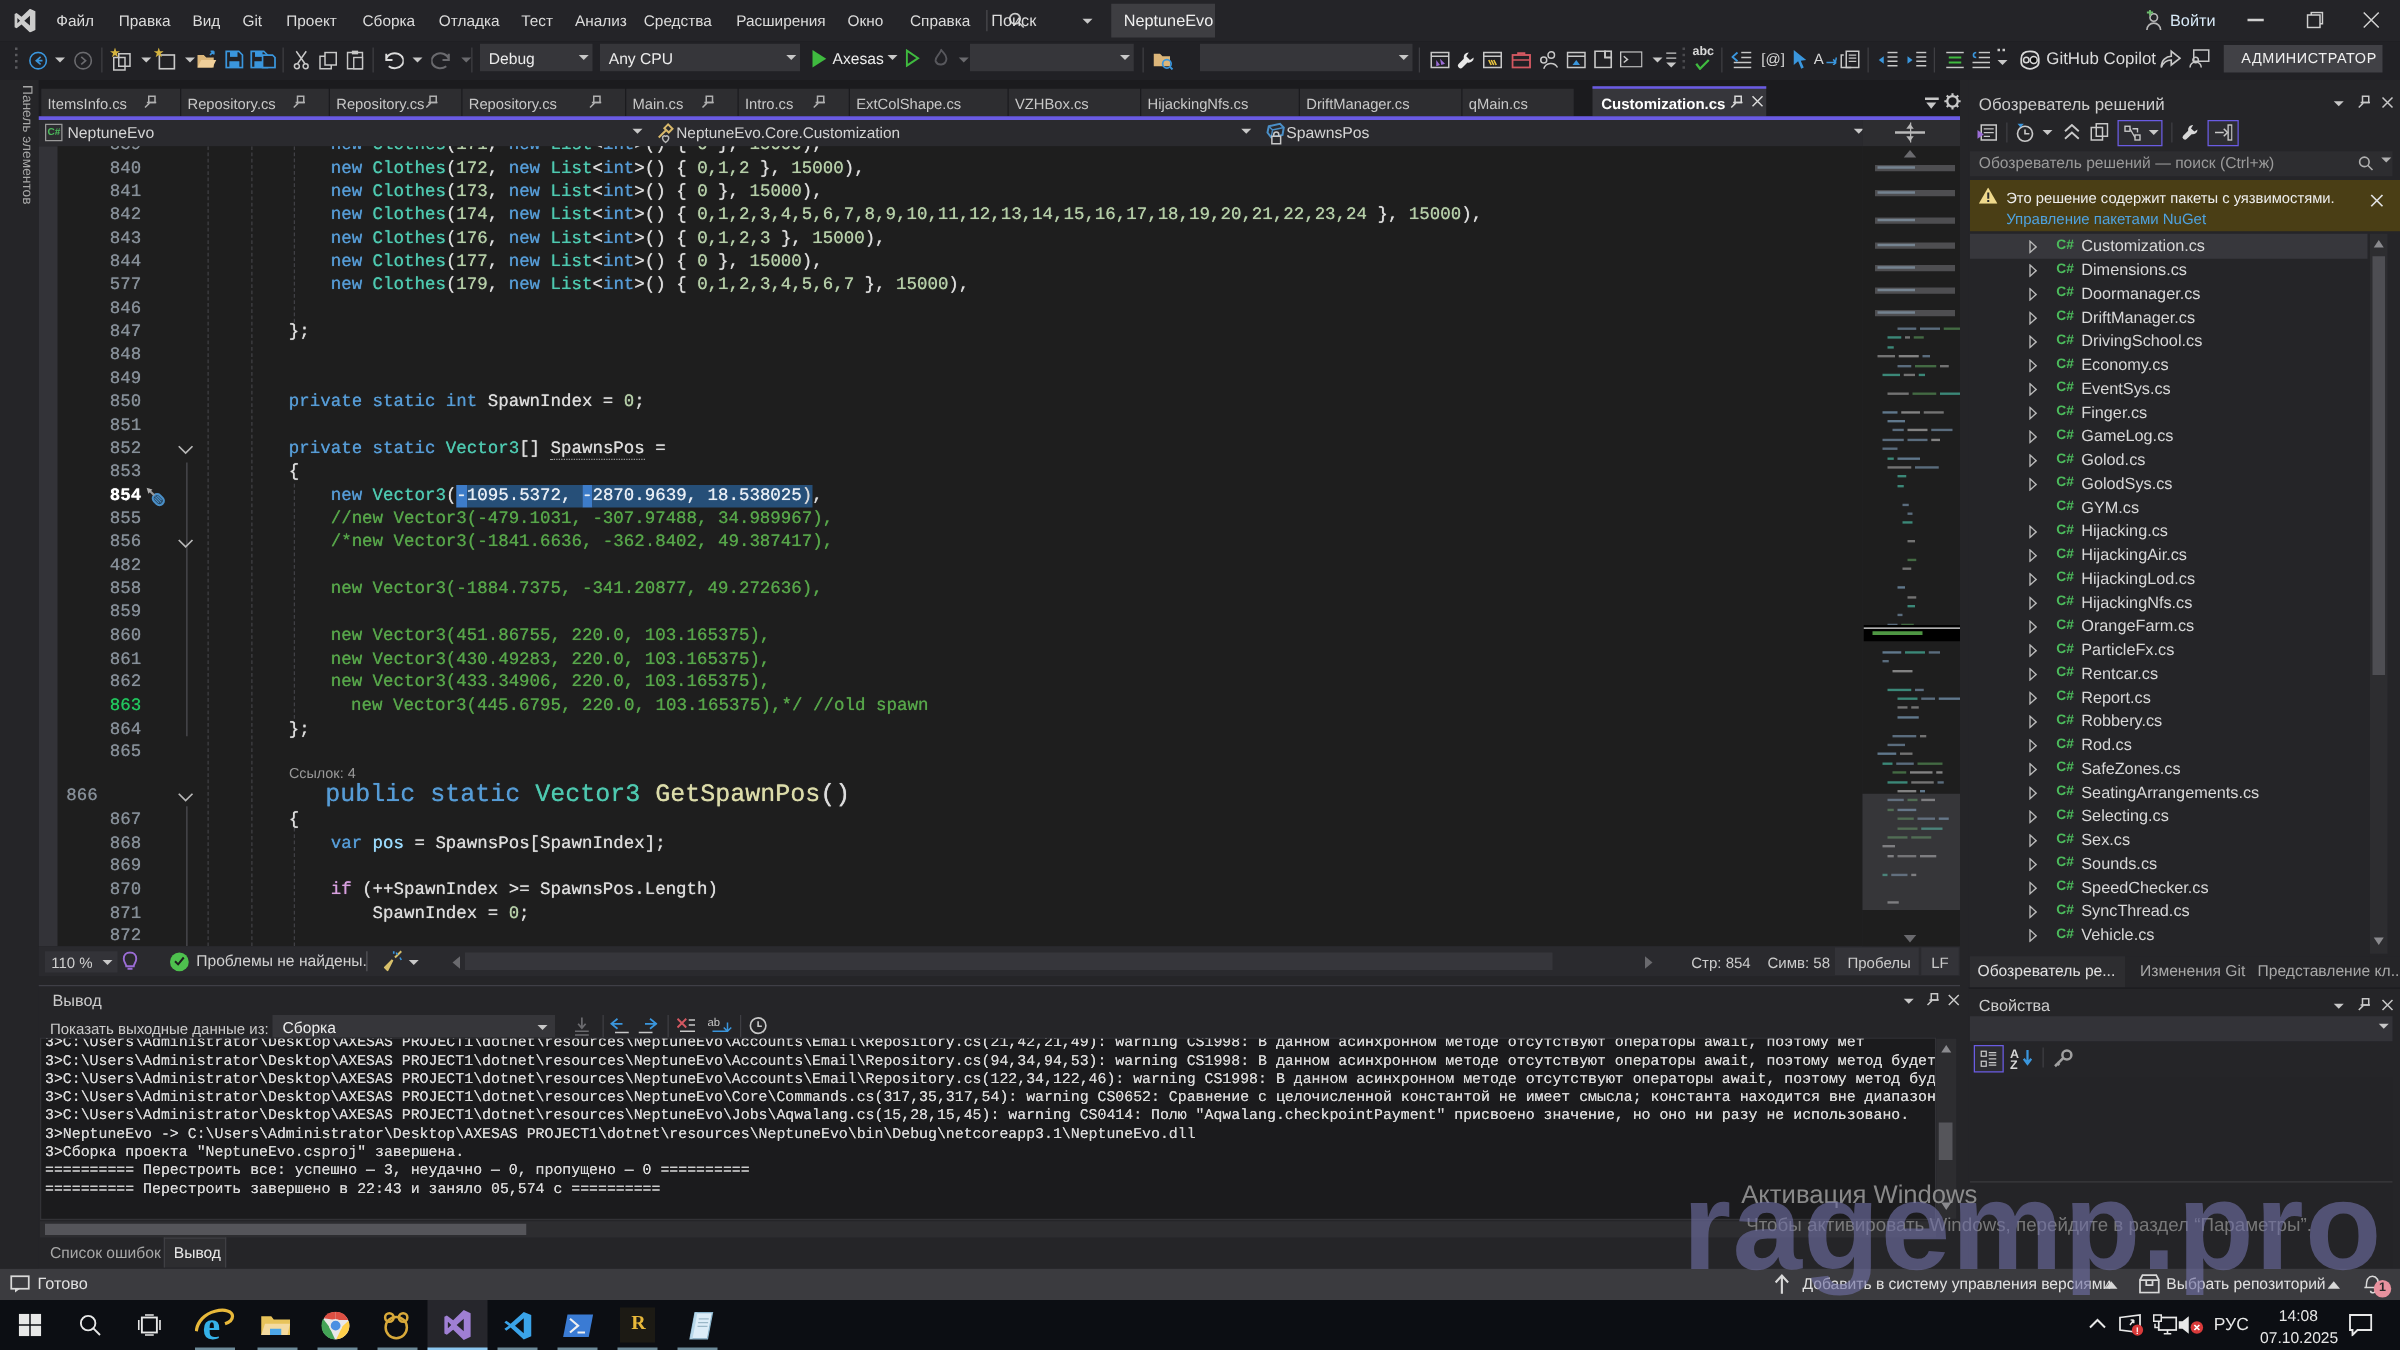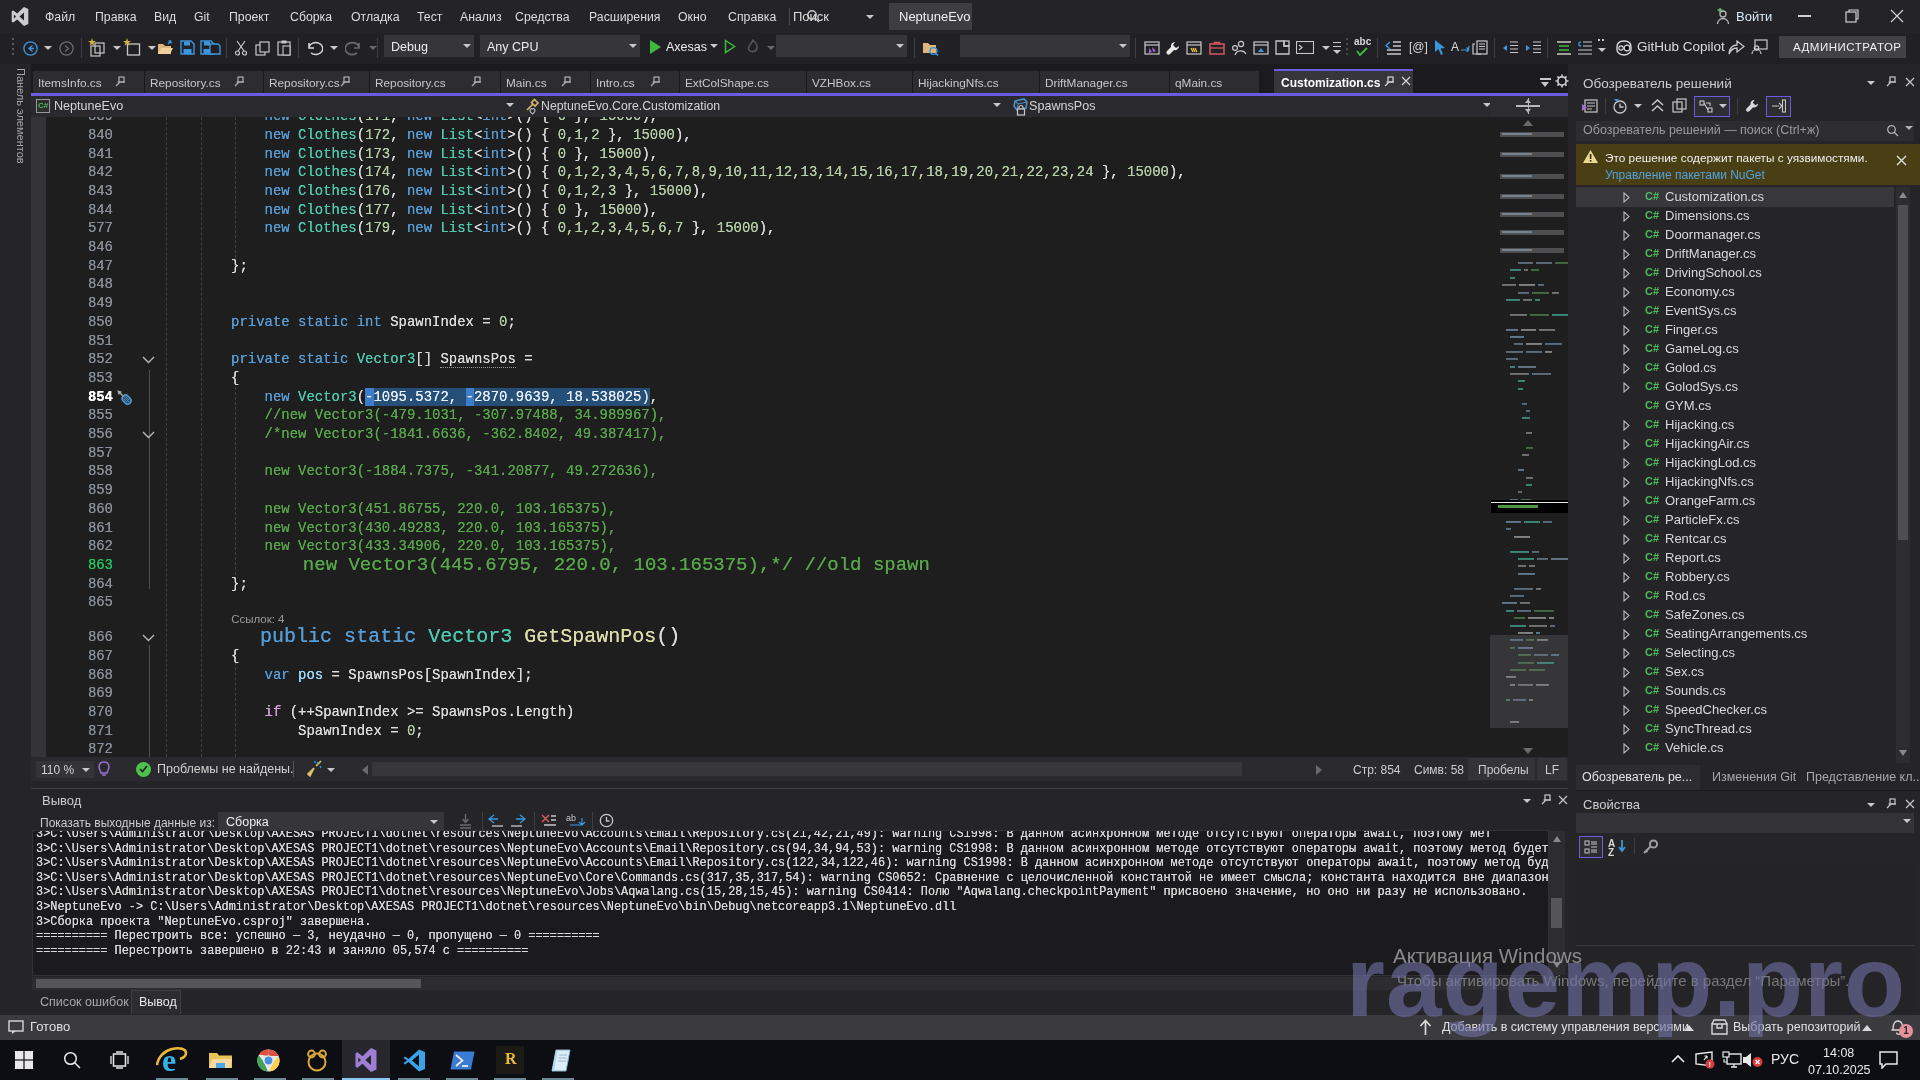--- a/index.html
+++ b/index.html
@@ -376,36 +376,36 @@
 <div style="position:absolute;left:53px;top:350.2px;width:60px;text-align:right;font-family:'Liberation Mono',monospace;font-size:13.96px;text-shadow:0 0 0.6px currentColor;line-height:18.7px;color:#868f98;">852</div>
 <div style="position:absolute;left:164.1px;top:350.2px;height:18.7px;font-family:'Liberation Mono',monospace;font-size:13.96px;text-shadow:0 0 0.6px currentColor;white-space:pre;line-height:18.7px;"><span style="color:#569cd6">        private static </span><span style="color:#4ec9b0">Vector3</span><span style="color:#dcdcdc">[] </span><span style="color:#dcdcdc;border-bottom:1.5px dotted #9a9a9a">SpawnsPos</span><span style="color:#dcdcdc"> =</span></div>
 <div style="position:absolute;left:53px;top:368.90000000000003px;width:60px;text-align:right;font-family:'Liberation Mono',monospace;font-size:13.96px;text-shadow:0 0 0.6px currentColor;line-height:18.7px;color:#868f98;">853</div>
 <div style="position:absolute;left:164.1px;top:368.90000000000003px;height:18.7px;font-family:'Liberation Mono',monospace;font-size:13.96px;text-shadow:0 0 0.6px currentColor;white-space:pre;line-height:18.7px;"><span style="color:#dcdcdc">        {</span></div>
 <div style="position:absolute;left:53px;top:387.59999999999997px;width:60px;text-align:right;font-family:'Liberation Mono',monospace;font-size:13.96px;text-shadow:0 0 0.6px currentColor;line-height:18.7px;color:#ffffff;font-weight:bold;">854</div>
 <div style="position:absolute;left:164.1px;top:387.59999999999997px;height:18.7px;font-family:'Liberation Mono',monospace;font-size:13.96px;text-shadow:0 0 0.6px currentColor;white-space:pre;line-height:18.7px;"><span style="color:#569cd6">            new</span><span style="color:#4ec9b0"> Vector3</span><span style="color:#dcdcdc">(</span><span style="color:#e8eef5">-1095.5372, -2870.9639, 18.538025</span><span style="color:#dcdcdc">),</span></div>
 <div style="position:absolute;left:53px;top:406.3px;width:60px;text-align:right;font-family:'Liberation Mono',monospace;font-size:13.96px;text-shadow:0 0 0.6px currentColor;line-height:18.7px;color:#868f98;">855</div>
 <div style="position:absolute;left:164.1px;top:406.3px;height:18.7px;font-family:'Liberation Mono',monospace;font-size:13.96px;text-shadow:0 0 0.6px currentColor;white-space:pre;line-height:18.7px;"><span style="color:#57a64a">            //new Vector3(-479.1031, -307.97488, 34.989967),</span></div>
 <div style="position:absolute;left:53px;top:424.99999999999994px;width:60px;text-align:right;font-family:'Liberation Mono',monospace;font-size:13.96px;text-shadow:0 0 0.6px currentColor;line-height:18.7px;color:#868f98;">856</div>
 <div style="position:absolute;left:164.1px;top:424.99999999999994px;height:18.7px;font-family:'Liberation Mono',monospace;font-size:13.96px;text-shadow:0 0 0.6px currentColor;white-space:pre;line-height:18.7px;"><span style="color:#57a64a">            /*new Vector3(-1841.6636, -362.8402, 49.387417),</span></div>
-<div style="position:absolute;left:53px;top:443.7px;width:60px;text-align:right;font-family:'Liberation Mono',monospace;font-size:13.96px;text-shadow:0 0 0.6px currentColor;line-height:18.7px;color:#868f98;">857</div>
+<div style="position:absolute;left:53px;top:443.7px;width:60px;text-align:right;font-family:'Liberation Mono',monospace;font-size:13.96px;text-shadow:0 0 0.6px currentColor;line-height:18.7px;color:#868f98;">482</div>
 <div style="position:absolute;left:53px;top:462.40000000000003px;width:60px;text-align:right;font-family:'Liberation Mono',monospace;font-size:13.96px;text-shadow:0 0 0.6px currentColor;line-height:18.7px;color:#868f98;">858</div>
 <div style="position:absolute;left:164.1px;top:462.40000000000003px;height:18.7px;font-family:'Liberation Mono',monospace;font-size:13.96px;text-shadow:0 0 0.6px currentColor;white-space:pre;line-height:18.7px;"><span style="color:#57a64a">            new Vector3(-1884.7375, -341.20877, 49.272636),</span></div>
 <div style="position:absolute;left:53px;top:481.09999999999997px;width:60px;text-align:right;font-family:'Liberation Mono',monospace;font-size:13.96px;text-shadow:0 0 0.6px currentColor;line-height:18.7px;color:#868f98;">859</div>
 <div style="position:absolute;left:53px;top:499.8px;width:60px;text-align:right;font-family:'Liberation Mono',monospace;font-size:13.96px;text-shadow:0 0 0.6px currentColor;line-height:18.7px;color:#868f98;">860</div>
 <div style="position:absolute;left:164.1px;top:499.8px;height:18.7px;font-family:'Liberation Mono',monospace;font-size:13.96px;text-shadow:0 0 0.6px currentColor;white-space:pre;line-height:18.7px;"><span style="color:#57a64a">            new Vector3(451.86755, 220.0, 103.165375),</span></div>
 <div style="position:absolute;left:53px;top:518.5px;width:60px;text-align:right;font-family:'Liberation Mono',monospace;font-size:13.96px;text-shadow:0 0 0.6px currentColor;line-height:18.7px;color:#868f98;">861</div>
 <div style="position:absolute;left:164.1px;top:518.5px;height:18.7px;font-family:'Liberation Mono',monospace;font-size:13.96px;text-shadow:0 0 0.6px currentColor;white-space:pre;line-height:18.7px;"><span style="color:#57a64a">            new Vector3(430.49283, 220.0, 103.165375),</span></div>
 <div style="position:absolute;left:53px;top:537.2px;width:60px;text-align:right;font-family:'Liberation Mono',monospace;font-size:13.96px;text-shadow:0 0 0.6px currentColor;line-height:18.7px;color:#868f98;">862</div>
 <div style="position:absolute;left:164.1px;top:537.2px;height:18.7px;font-family:'Liberation Mono',monospace;font-size:13.96px;text-shadow:0 0 0.6px currentColor;white-space:pre;line-height:18.7px;"><span style="color:#57a64a">            new Vector3(433.34906, 220.0, 103.165375),</span></div>
 <div style="position:absolute;left:53px;top:555.9px;width:60px;text-align:right;font-family:'Liberation Mono',monospace;font-size:13.96px;text-shadow:0 0 0.6px currentColor;line-height:18.7px;color:#22c55e;">863</div>
-<div style="position:absolute;left:166px;top:555.9px;height:18.7px;font-family:'Liberation Mono',monospace;font-size:19px;text-shadow:0 0 0.6px currentColor;white-space:pre;line-height:18.7px;"><span style="color:#57a64a">            new Vector3(445.6795, 220.0, 103.165375),*/ //old spawn</span></div>
+<div style="position:absolute;left:180px;top:555.9px;height:18.7px;font-family:'Liberation Mono',monospace;font-size:14px;text-shadow:0 0 0.6px currentColor;white-space:pre;line-height:18.7px;"><span style="color:#57a64a">            new Vector3(445.6795, 220.0, 103.165375),*/ //old spawn</span></div>
 <div style="position:absolute;left:53px;top:574.6px;width:60px;text-align:right;font-family:'Liberation Mono',monospace;font-size:13.96px;text-shadow:0 0 0.6px currentColor;line-height:18.7px;color:#868f98;">864</div>
 <div style="position:absolute;left:164.1px;top:574.6px;height:18.7px;font-family:'Liberation Mono',monospace;font-size:13.96px;text-shadow:0 0 0.6px currentColor;white-space:pre;line-height:18.7px;"><span style="color:#dcdcdc">        };</span></div>
 <div style="position:absolute;left:53px;top:593.3000000000001px;width:60px;text-align:right;font-family:'Liberation Mono',monospace;font-size:13.96px;text-shadow:0 0 0.6px currentColor;line-height:18.7px;color:#868f98;">865</div>
-<div style="position:absolute;left:53px;top:628.2px;width:60px;text-align:right;font-family:'Liberation Mono',monospace;font-size:13.96px;text-shadow:0 0 0.6px currentColor;line-height:18.7px;color:#868f98;">866</div>
+<div style="position:absolute;left:53px;top:628.2px;width:60px;font-family:'Liberation Mono',monospace;font-size:13.96px;text-shadow:0 0 0.6px currentColor;line-height:18.7px;color:#868f98;">866</div>
 <div style="position:absolute;left:164.1px;top:628.2px;height:18.7px;font-family:'Liberation Mono',monospace;font-size:20px;text-shadow:0 0 0.6px currentColor;white-space:pre;line-height:18.7px;"><span style="color:#569cd6">        public static </span><span style="color:#4ec9b0">Vector3</span><span style="color:#dcdcaa"> GetSpawnPos</span><span style="color:#dcdcdc">()</span></div>
 <div style="position:absolute;left:53px;top:646.9000000000001px;width:60px;text-align:right;font-family:'Liberation Mono',monospace;font-size:13.96px;text-shadow:0 0 0.6px currentColor;line-height:18.7px;color:#868f98;">867</div>
 <div style="position:absolute;left:164.1px;top:646.9000000000001px;height:18.7px;font-family:'Liberation Mono',monospace;font-size:13.96px;text-shadow:0 0 0.6px currentColor;white-space:pre;line-height:18.7px;"><span style="color:#dcdcdc">        {</span></div>
 <div style="position:absolute;left:53px;top:665.6px;width:60px;text-align:right;font-family:'Liberation Mono',monospace;font-size:13.96px;text-shadow:0 0 0.6px currentColor;line-height:18.7px;color:#868f98;">868</div>
 <div style="position:absolute;left:164.1px;top:665.6px;height:18.7px;font-family:'Liberation Mono',monospace;font-size:13.96px;text-shadow:0 0 0.6px currentColor;white-space:pre;line-height:18.7px;"><span style="color:#569cd6">            var</span><span style="color:#9cdcfe"> pos</span><span style="color:#dcdcdc"> = SpawnsPos[SpawnIndex];</span></div>
 <div style="position:absolute;left:53px;top:684.3000000000001px;width:60px;text-align:right;font-family:'Liberation Mono',monospace;font-size:13.96px;text-shadow:0 0 0.6px currentColor;line-height:18.7px;color:#868f98;">869</div>
 <div style="position:absolute;left:53px;top:703.0px;width:60px;text-align:right;font-family:'Liberation Mono',monospace;font-size:13.96px;text-shadow:0 0 0.6px currentColor;line-height:18.7px;color:#868f98;">870</div>
 <div style="position:absolute;left:164.1px;top:703.0px;height:18.7px;font-family:'Liberation Mono',monospace;font-size:13.96px;text-shadow:0 0 0.6px currentColor;white-space:pre;line-height:18.7px;"><span style="color:#d8a0df">            if</span><span style="color:#dcdcdc"> (++SpawnIndex &gt;= SpawnsPos.Length)</span></div>
 <div style="position:absolute;left:53px;top:721.7px;width:60px;text-align:right;font-family:'Liberation Mono',monospace;font-size:13.96px;text-shadow:0 0 0.6px currentColor;line-height:18.7px;color:#868f98;">871</div>
 <div style="position:absolute;left:164.1px;top:721.7px;height:18.7px;font-family:'Liberation Mono',monospace;font-size:13.96px;text-shadow:0 0 0.6px currentColor;white-space:pre;line-height:18.7px;"><span style="color:#dcdcdc">                SpawnIndex = </span><span style="color:#b5cea8">0</span><span style="color:#dcdcdc">;</span></div>

